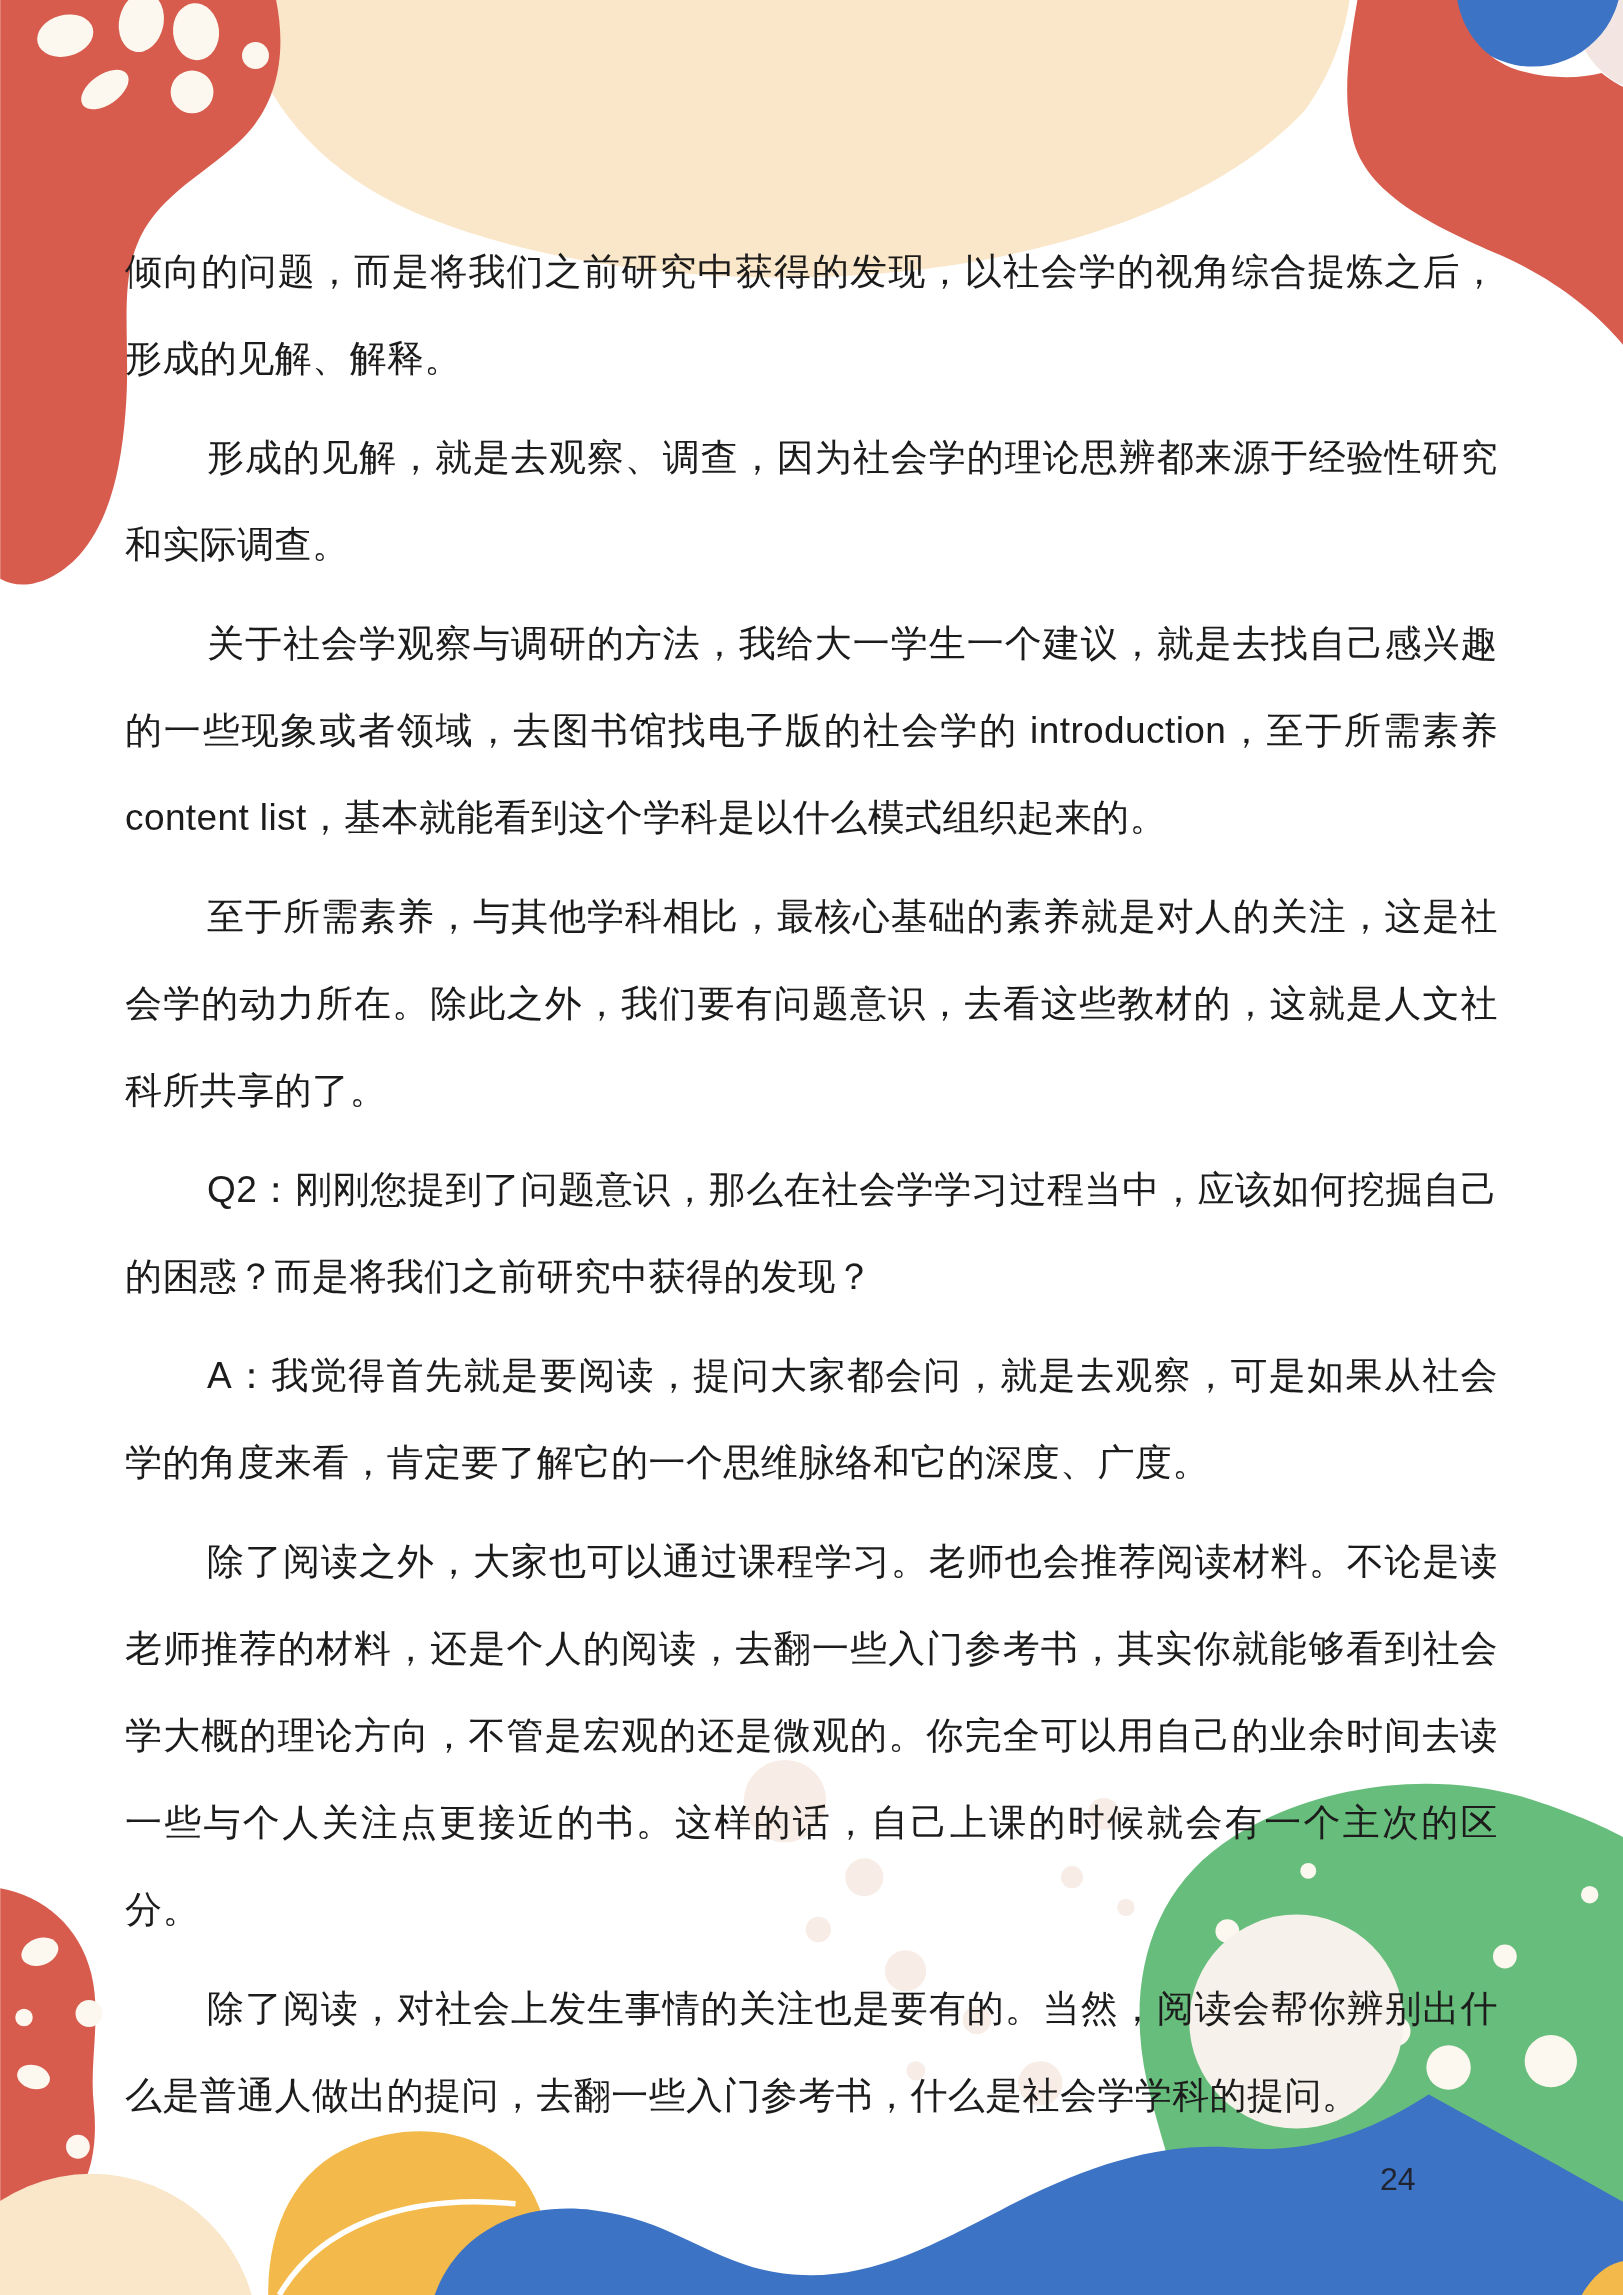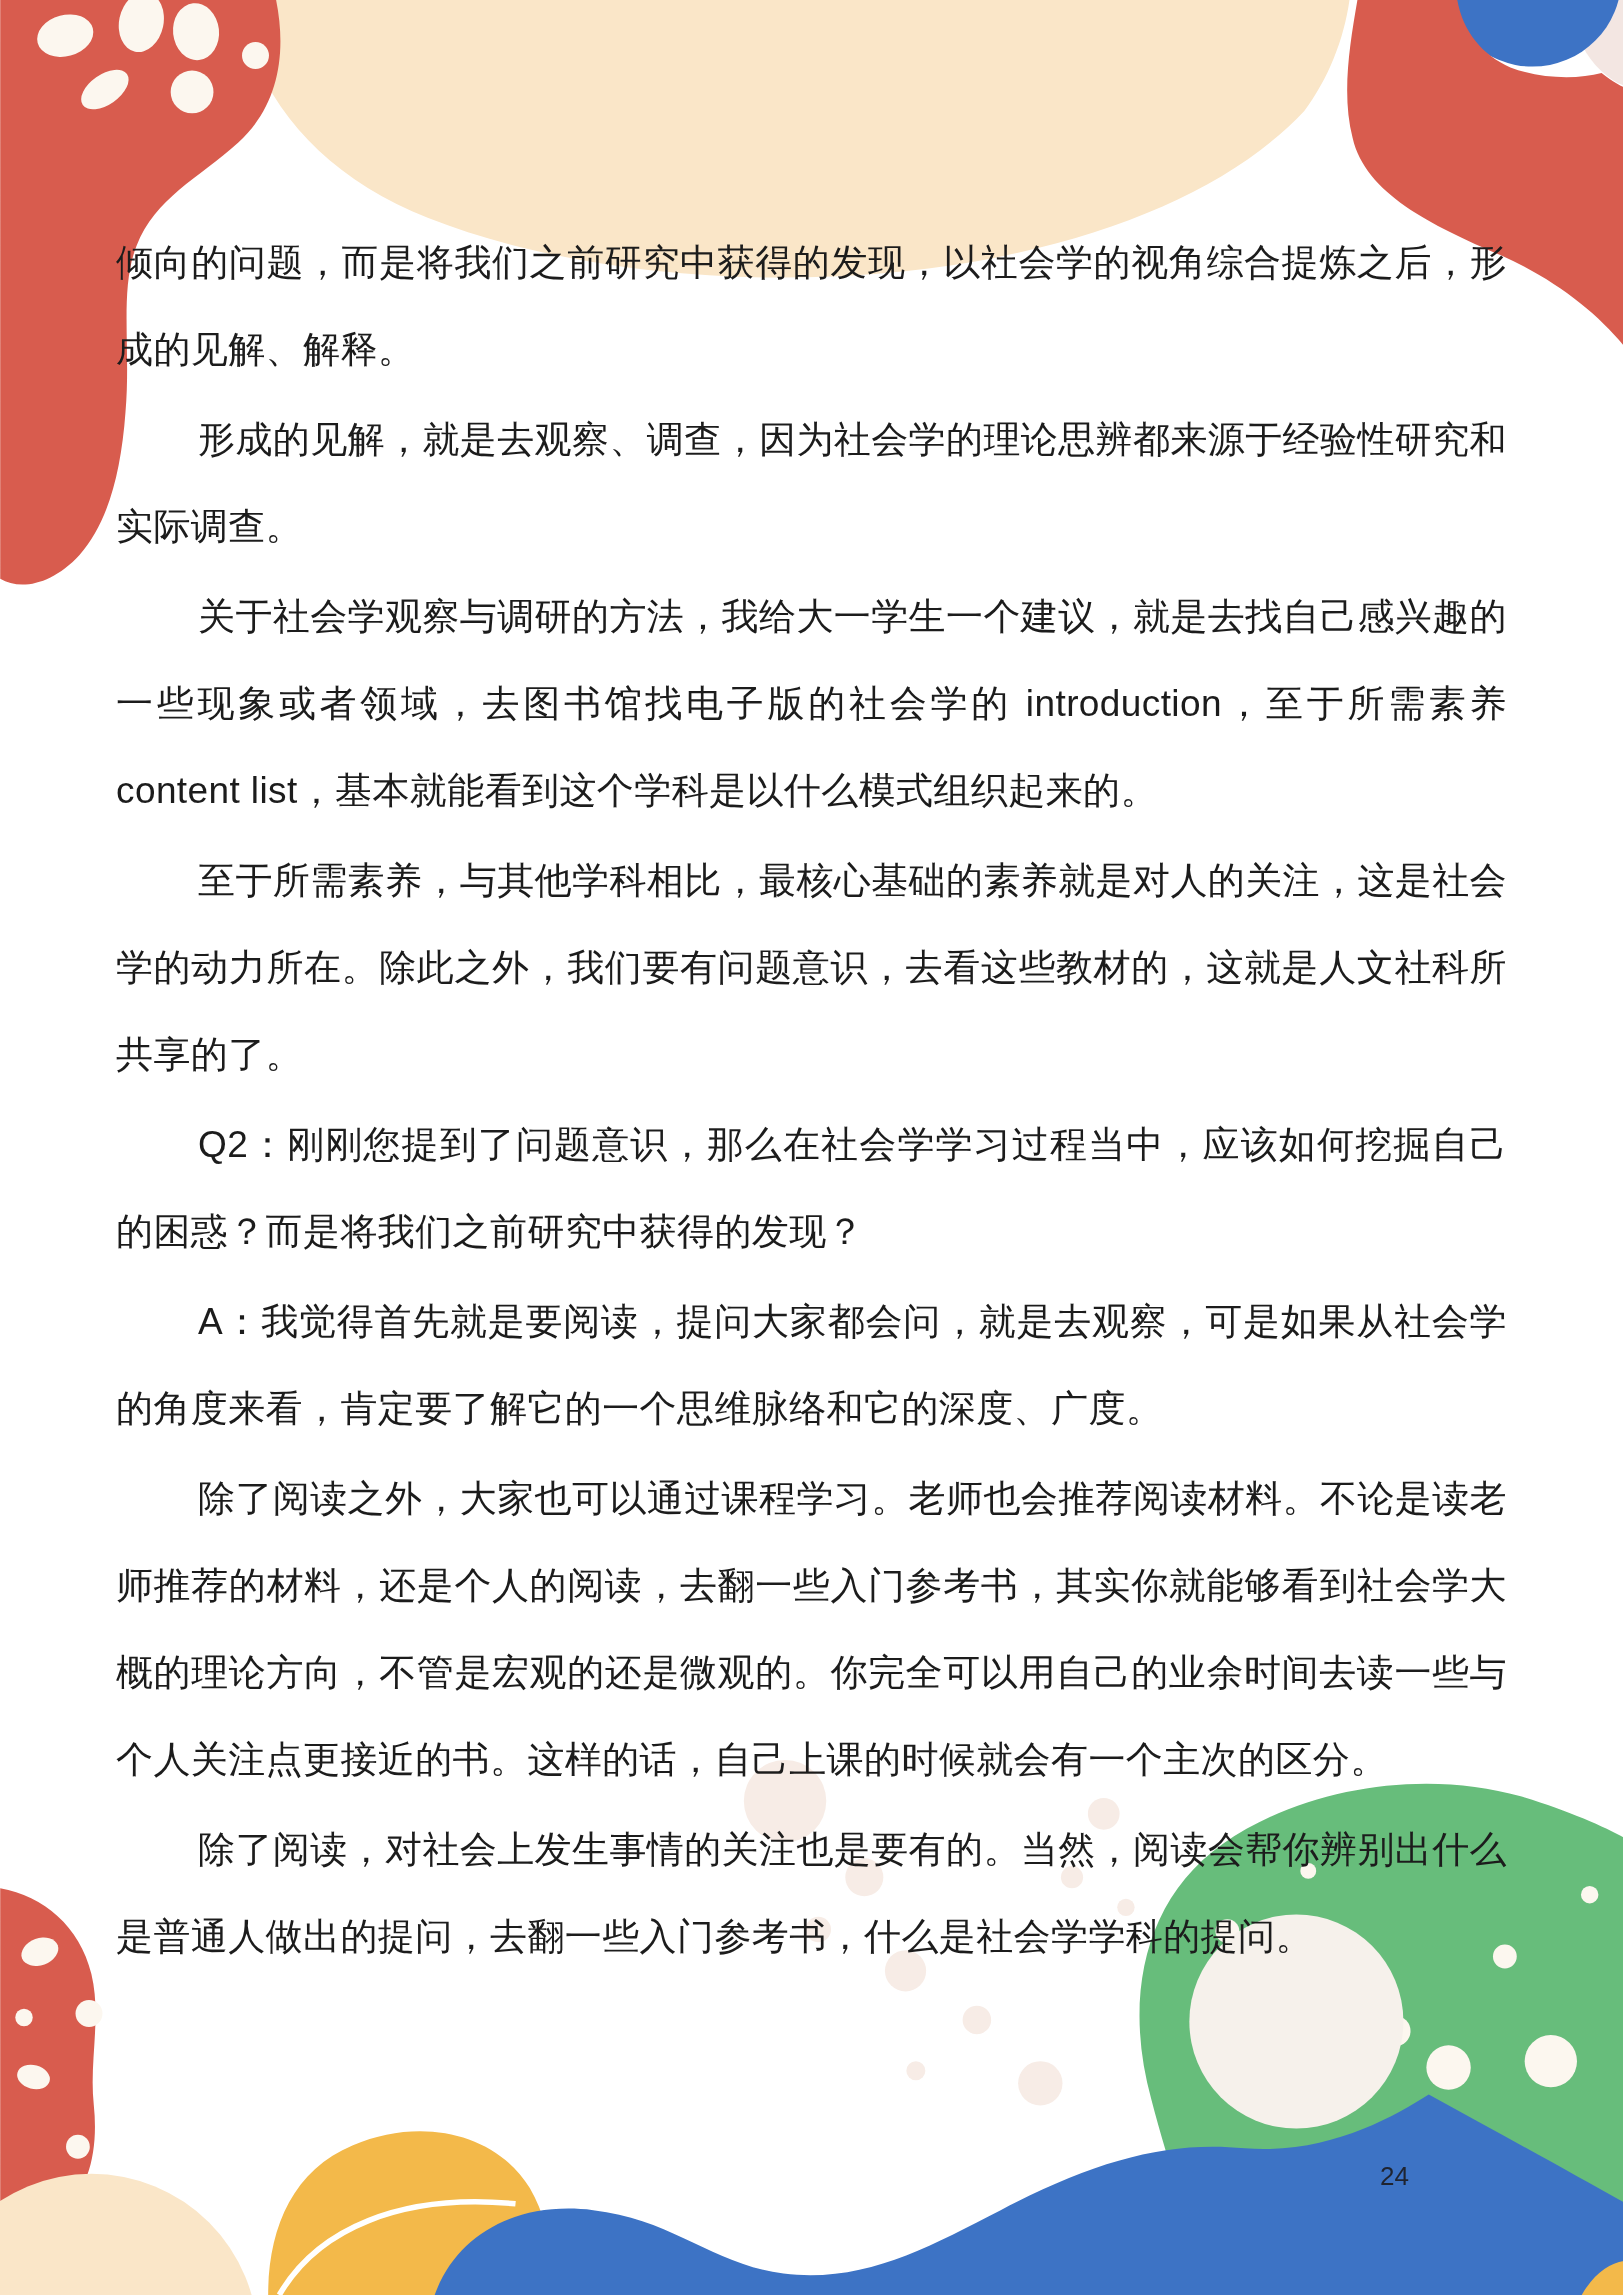--- a/index.html
+++ b/index.html
@@ -25,25 +25,25 @@
   .deco{
     position:absolute;left:0;top:0;width:1624px;height:2295px;
     pointer-events:none;
   }
   .text-block{
     position:absolute;left:113px;top:216px;width:1397px;
     font-size:37px;line-height:87px;letter-spacing:0.4px;
     color:var(--c-ink);
     text-align:justify;
   }
-  .para{margin:3px;text-indent:82px;text-align:justify;}
+  .para{margin:12px;text-indent:82px;text-align:justify;}
   .para.no-indent{text-indent:0;}
   .page-number{
     position:absolute;left:1380px;top:2161px;
-    font-size:26px;color:var(--c-pagenum);
+    font-size:32px;color:var(--c-pagenum);
   }
 </style>
 </head>
 <body>
 
 <svg class="deco" viewBox="0 0 2048 2895" xmlns="http://www.w3.org/2000/svg" aria-hidden="true">
 
   <g>
     <path fill="var(--c-cream)" d="M 300,0 C 320,120 400,220 540,275 C 730,350 1000,370 1230,330
          C 1420,295 1560,230 1645,140 C 1675,100 1695,50 1702,0 Z"></path>

